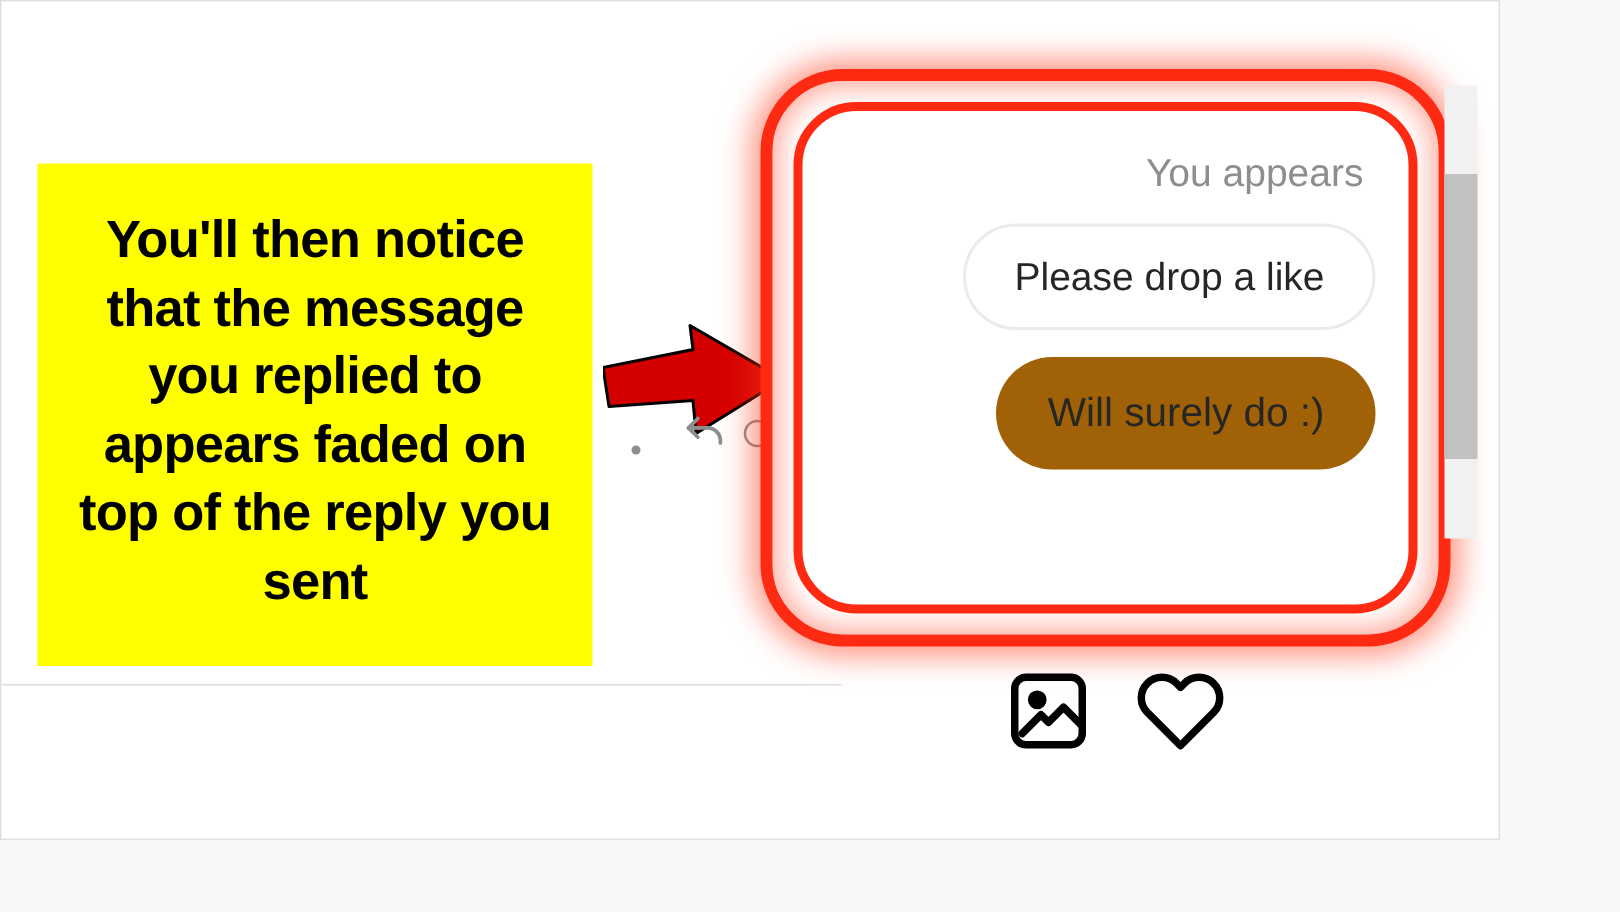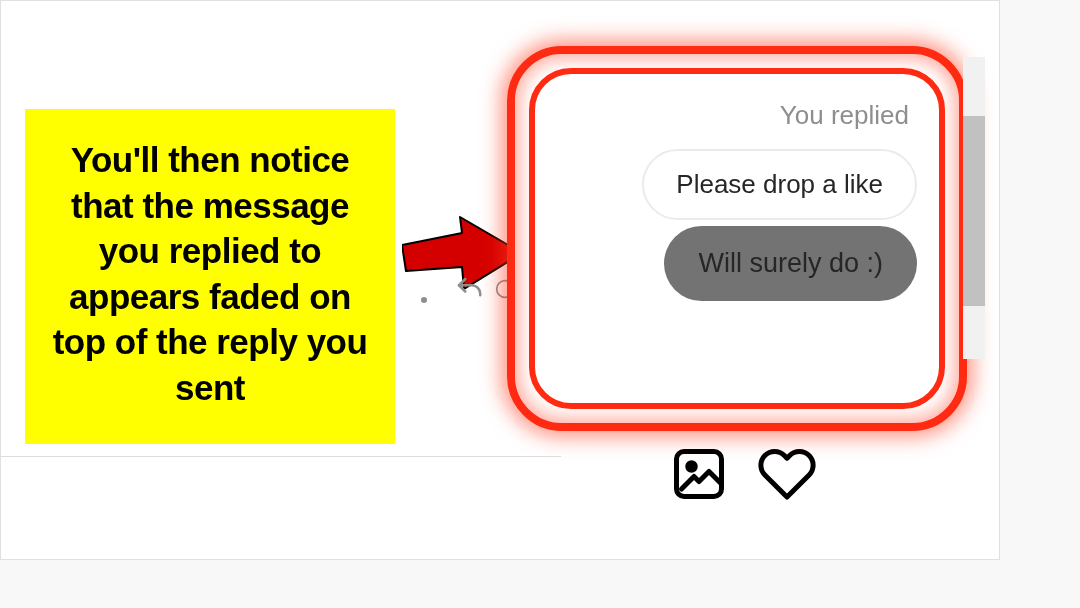--- a/index.html
+++ b/index.html
@@ -89,28 +89,28 @@
     .quoted-bubble {
       margin-left: auto;
       width: fit-content;
       max-width: 340px;
       padding: 18px 32px;
       border: 2px solid #ebebeb;
       border-radius: 36px;
       font-size: 26px;
       color: #262626;
       background: #ffffff;
-      margin-bottom: 6px;
+      margin-bottom: 18px;
     }
     .reply-bubble {
       margin-left: auto;
       width: fit-content;
       max-width: 340px;
       padding: 22px 34px;
-      background: #737373;
+      background: #a16207;
       border-radius: 40px;
       font-size: 27px;
       color: #262626;
     }
     
     .hover-actions {
       position: absolute;
       left: 452px;
       top: 272px;
       display: flex;
@@ -206,21 +206,21 @@
     </div>
     <div class="action-icon clipped">
       <svg viewBox="0 0 24 24" width="30" height="30" fill="none" stroke="#8e8e8e" stroke-width="2">
         <circle cx="12" cy="12" r="10"></circle>
       </svg>
     </div>
   </div>
 
   <div class="highlight-box">
     <div class="highlight-inner">
-      <div class="reply-label">You replied</div>
+      <div class="reply-label">You appears</div>
       <div class="quoted-bubble">
         <span>Please drop a like</span>
       </div>
       <div class="reply-bubble">
         <span>Will surely do :)</span>
       </div>
     </div>
   </div>
 
   <div class="composer-divider"></div>

